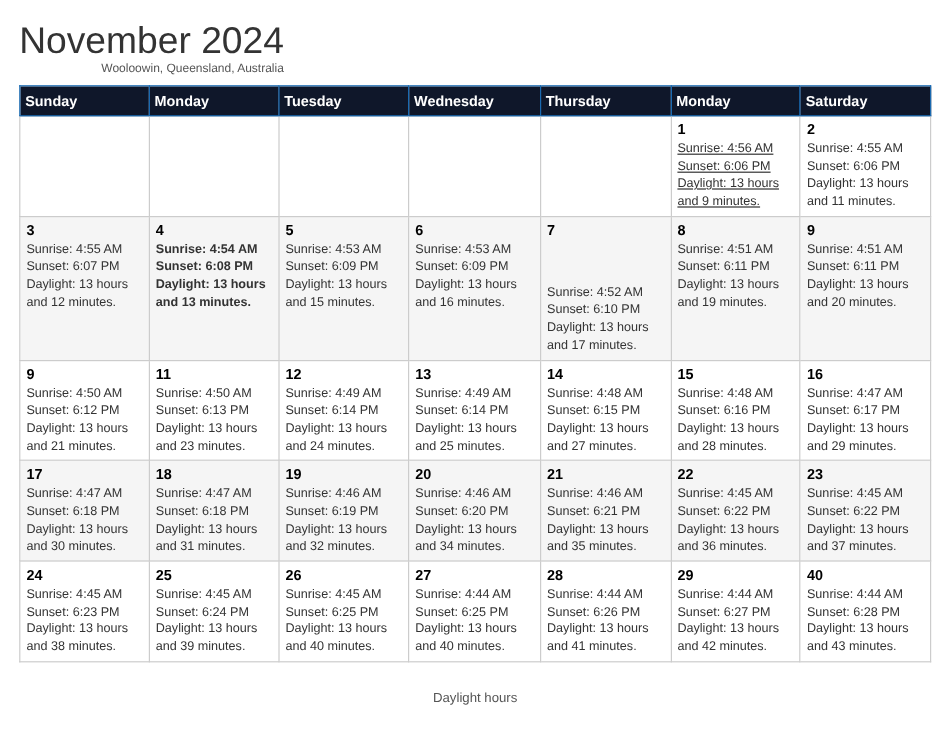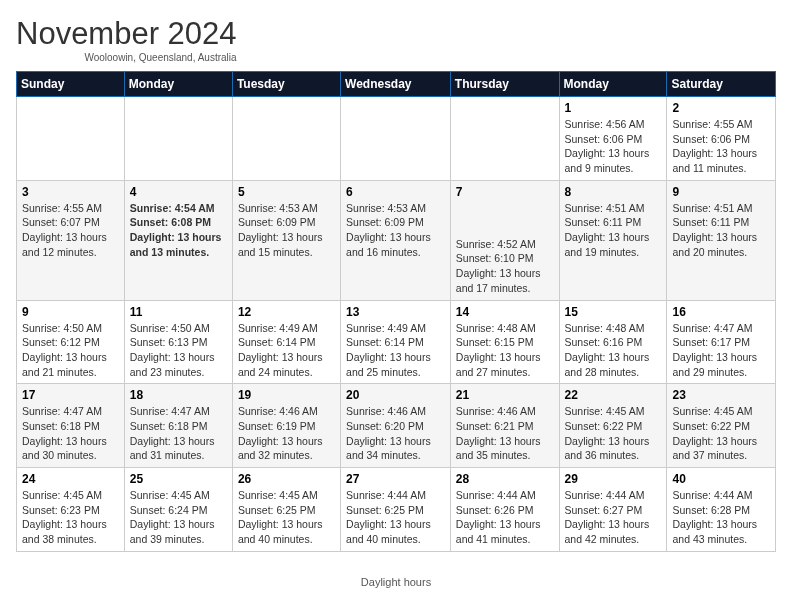--- a/index.html
+++ b/index.html
@@ -114,21 +114,21 @@
   </thead>
   <tbody id="calendar-body">
   <tr>
         <td class="empty-cell"></td>
         <td class="empty-cell"></td>
         <td class="empty-cell"></td>
         <td class="empty-cell"></td>
         <td class="empty-cell"></td>
         <td>
           <span class="day-num">1</span>
-          <div class="day-info" style="white-space: pre-line;">Sunrise: 4:56 AM
+          <div class="day-info" style="white-space: pre-line; text-decoration: underline;">Sunrise: 4:56 AM
 Sunset: 6:06 PM
 Daylight: 13 hours and 9 minutes.</div>
         </td>
         <td>
           <span class="day-num">2</span>
           <div class="day-info" style="white-space: pre-line;">Sunrise: 4:55 AM
 Sunset: 6:06 PM
 Daylight: 13 hours and 11 minutes.</div>
         </td>
       </tr>

